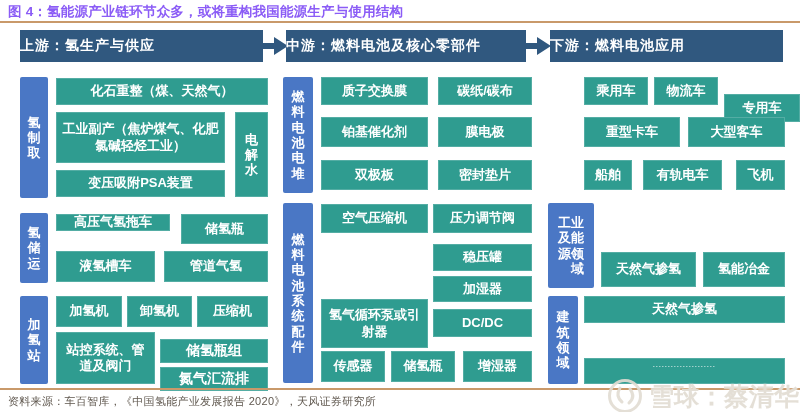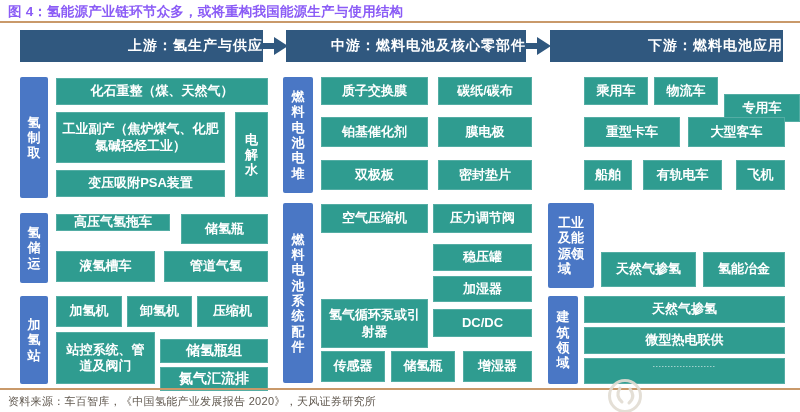--- a/index.html
+++ b/index.html
@@ -9,30 +9,30 @@
     overflow:hidden;
   }
   .abs{position:absolute;box-sizing:border-box;}
   #title{
     left:8px;top:3px;width:760px;
     font-size:13.5px;font-weight:bold;color:#8b5cf6;letter-spacing:0.2px;
   }
   .tanline{left:0;width:800px;height:2px;background:#c9996a;}
   .hbox{
     background:#30587f;color:#fff;font-weight:bold;font-size:14px;
-    display:flex;align-items:center;justify-content:flex-end;
+    display:flex;align-items:center;justify-content:flex-start;
     letter-spacing:1px;
   }
   .harrow{display:block;}
   .vlab{
     background:#4a77c5;color:#fff;font-weight:bold;font-size:13px;
     display:flex;align-items:center;justify-content:center;
     border-radius:2px;
   }
-  .vlab span{display:block;width:1em;line-height:1.18;text-align:left;word-break:break-all;}
+  .vlab span{display:block;width:1em;line-height:1.18;text-align:right;word-break:break-all;}
   .vlab.wide span{width:2em;font-family:Liberation Serif, serif;}
   .tb{
     background:#2f9c90;color:#fff;font-weight:bold;font-size:13px;
     display:flex;align-items:center;justify-content:center;
     text-align:center;line-height:1.25;padding:0 4px;
     border:1px solid rgba(255,255,255,0.18);
   }
   .tb.vert span{display:block;width:1em;line-height:1.18;text-align:center;word-break:break-all;}
   .tb.sm{font-size:14px;margin-top:7px;}
   .tb.dots{font-size:6px;letter-spacing:1px;align-items:flex-start;padding-top:4px;color:rgba(255,255,255,0.85);}
@@ -136,27 +136,27 @@
   <div class="abs vlab wide" style="left:548px;top:203px;width:46px;height:85px">
     <span>工业及能源领域</span>
   </div>
   <div class="abs tb" style="left:601px;top:252px;width:95px;height:35px">天然气掺氢</div>
   <div class="abs tb" style="left:703px;top:252px;width:82px;height:35px">氢能冶金</div>
 
   <div class="abs vlab" style="left:548px;top:296px;width:30px;height:88px">
     <span>建筑领域</span>
   </div>
   <div class="abs tb" style="left:584px;top:296px;width:201px;height:27px">天然气掺氢</div>
-  <div class="abs tb" style="left:584px;top:327px;width:201px;height:27px">微型热电联供</div>
   <div class="abs tb dots" style="left:584px;top:358px;width:201px;height:26px">·····················</div>
 
   <div class="abs tanline" style="top:388px"></div>
   <div id="source" class="abs">资料来源：车百智库，《中国氢能产业发展报告 2020》，天风证券研究所</div>
 
   <div id="watermark" class="abs">
     <svg width="38" height="38" viewBox="0 0 38 38">
       <circle cx="19" cy="19" r="15.5" fill="none" stroke="rgba(226,220,211,0.92)" stroke-width="3"></circle>
       <path d="M14 11 q-5 8 2 14" fill="none" stroke="rgba(226,220,211,0.92)" stroke-width="3" stroke-linecap="round"></path>
       <path d="M24 12 q6 8 -1 14" fill="none" stroke="rgba(226,220,211,0.92)" stroke-width="3" stroke-linecap="round"></path>
     </svg>
+    <span>雪球：蔡清华</span>
   </div>
 
 </div>
 
 </body></html>

